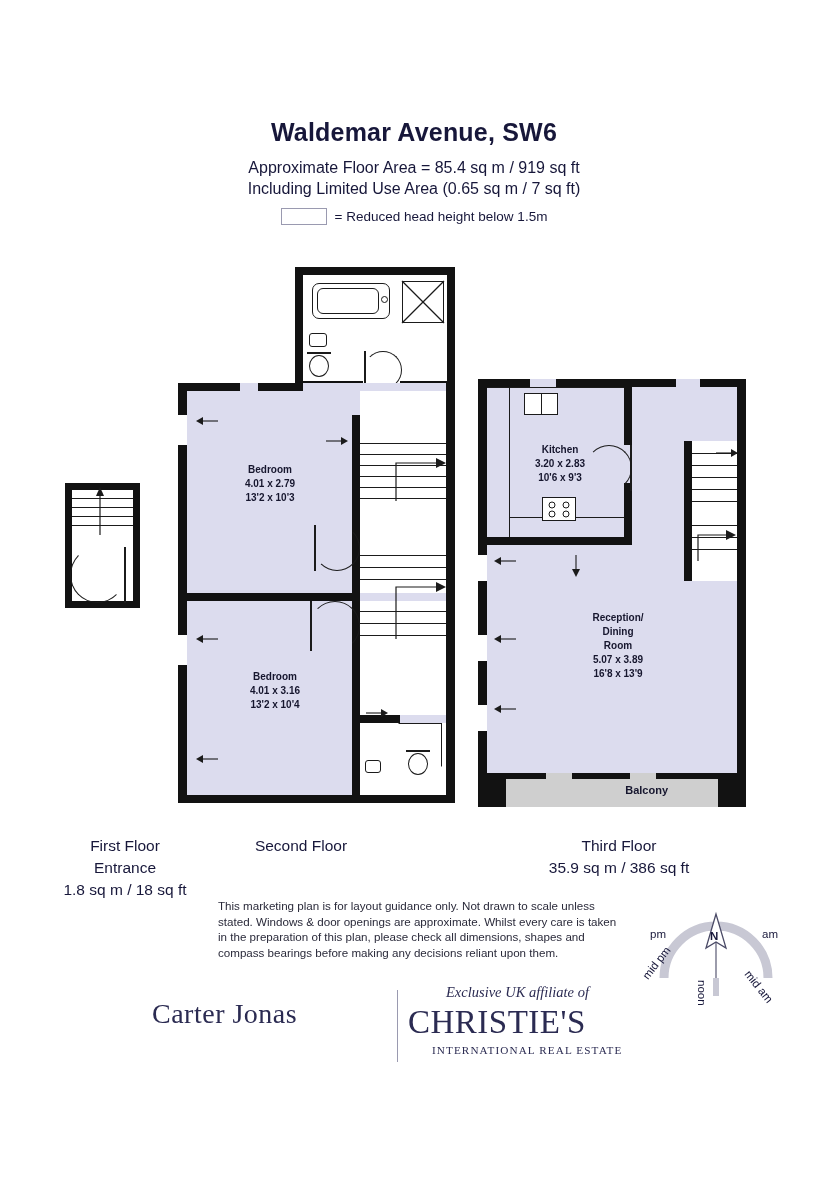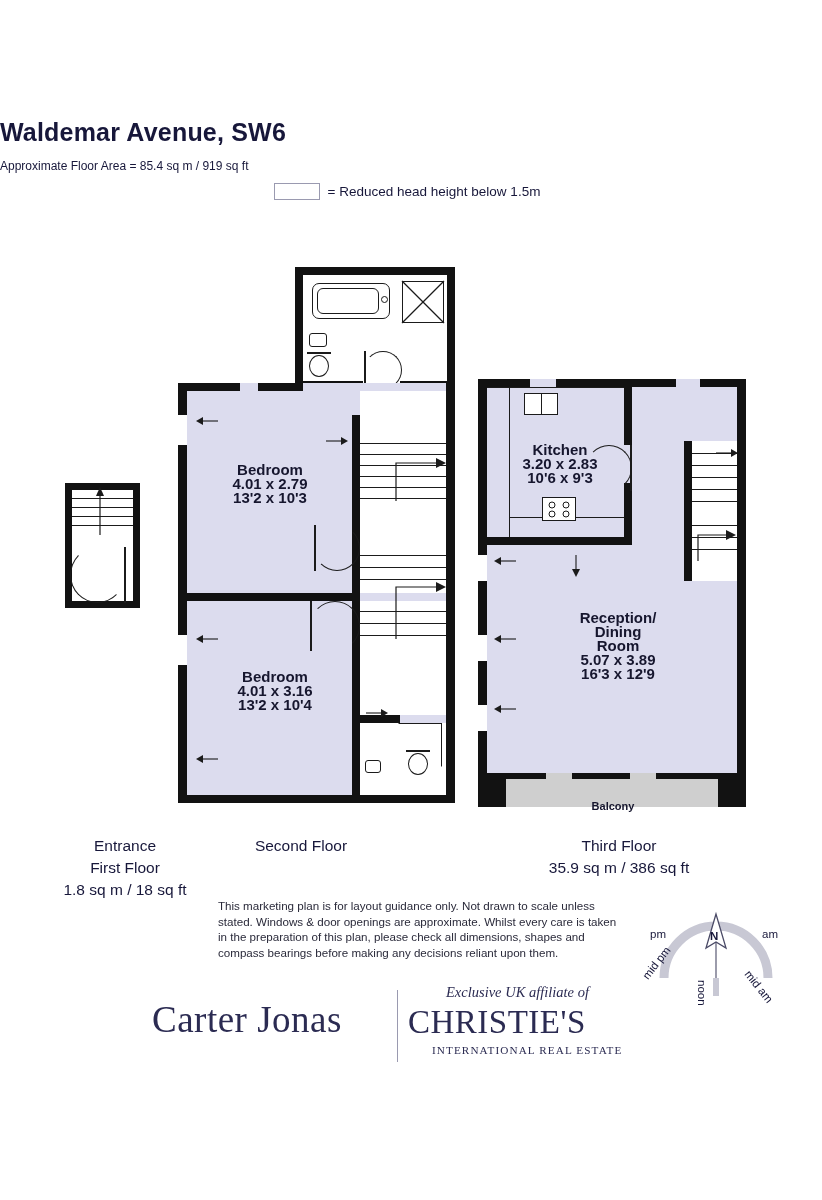--- a/index.html
+++ b/index.html
@@ -16,33 +16,34 @@
     overflow: hidden;
   }
   .page {
     position: absolute;
     inset: 0;
   }
 
   
   .header {
     position: absolute;
-    left: 0;
+    left: 7px;
     top: 118px;
     width: 814px;
+    text-align: center;
   }
   .title {
     font-size: 25px;
     font-weight: bold;
     letter-spacing: 0.2px;
     color: #17173a;
     margin: 0 0 12px 0;
   }
   .subline {
-    font-size: 12px;
+    font-size: 16px;
     color: #17173a;
     margin: 0 0 3px 0;
   }
   .legend-row {
     margin-top: 10px;
     display: flex;
     align-items: center;
     justify-content: center;
     gap: 8px;
     font-size: 13.5px;
@@ -76,21 +77,21 @@
     position: absolute;
     background: #ffffff;
   }
   .balcony {
     position: absolute;
     background: #cfcfcf;
   }
   .label {
     position: absolute;
     text-align: center;
-    font-size: 15px;
+    font-size: 10px;
     line-height: 14px;
     font-weight: bold;
     color: #16162e;
     white-space: nowrap;
   }
   .label.small {
     font-size: 11px;
   }
   .fixture {
     position: absolute;
@@ -169,21 +170,21 @@
     left: 0;
     top: 990px;
     width: 822px;
     height: 90px;
   }
   .cj {
     position: absolute;
     left: 152px;
     top: 8px;
     font-family: "Liberation Serif", serif;
-    font-size: 37px;
+    font-size: 28px;
     letter-spacing: 0.5px;
     color: #2b2b52;
   }
   .divider {
     position: absolute;
     left: 397px;
     top: 0px;
     width: 1px;
     height: 72px;
     background: #9a9ab0;
@@ -217,20 +218,21 @@
   }
 </style>
 </head>
 <body>
 
 <div class="page">
 
   <div class="header">
     <div class="title">Waldemar Avenue, SW6</div>
     <div class="subline">Approximate Floor Area = 85.4 sq m / 919 sq ft</div>
+    <div class="subline">Including Limited Use Area (0.65 sq m / 7 sq ft)</div>
     <div class="legend-row">
       <span class="legend-swatch"></span>
       <span>= Reduced head height below 1.5m</span>
     </div>
   </div>
 
   <div class="plan">
 
     <div class="roomwhite" style="left:65px; top:228px; width:75px; height:125px;"></div>
 
@@ -436,38 +438,38 @@
       <div>Kitchen</div>
       <div>3.20 x 2.83</div>
       <div>10'6 x 9'3</div>
     </div>
 
     <div class="label" style="left:548px; top:356px; width:140px;">
       <div>Reception/</div>
       <div>Dining</div>
       <div>Room</div>
       <div>5.07 x 3.89</div>
-      <div>16'3 x 12'9</div>
+      <div>16'8 x 13'9</div>
     </div>
 
     <div class="balcony" style="left:478px; top:518px; width:268px; height:34px;"></div>
     <div class="wall" style="left:478px; top:518px; width:28px; height:34px;"></div>
     <div class="wall" style="left:718px; top:518px; width:28px; height:34px;"></div>
     <div class="wall" style="left:506px; top:518px; width:40px; height:6px;"></div>
     <div class="wall" style="left:572px; top:518px; width:58px; height:6px;"></div>
     <div class="wall" style="left:656px; top:518px; width:62px; height:6px;"></div>
-    <div class="label small" style="left:558px; top:544px; width:110px;">
+    <div class="label small" style="left:558px; top:528px; width:110px;text-align:right;">
       <div>Balcony</div>
     </div>
   </div>
 
   <div class="floors">
     <div class="floorcap" style="left:20px; top:0px; width:210px;">
+      <div>First Floor</div>
       <div>Entrance</div>
-      <div>First Floor</div>
       <div>1.8 sq m / 18 sq ft</div>
     </div>
     <div class="floorcap" style="left:196px; top:0px; width:210px;">
       <div>Second Floor</div>
     </div>
     <div class="floorcap" style="left:504px; top:0px; width:230px;">
       <div>Third Floor</div>
       <div>35.9 sq m / 386 sq ft</div>
     </div>
   </div>

